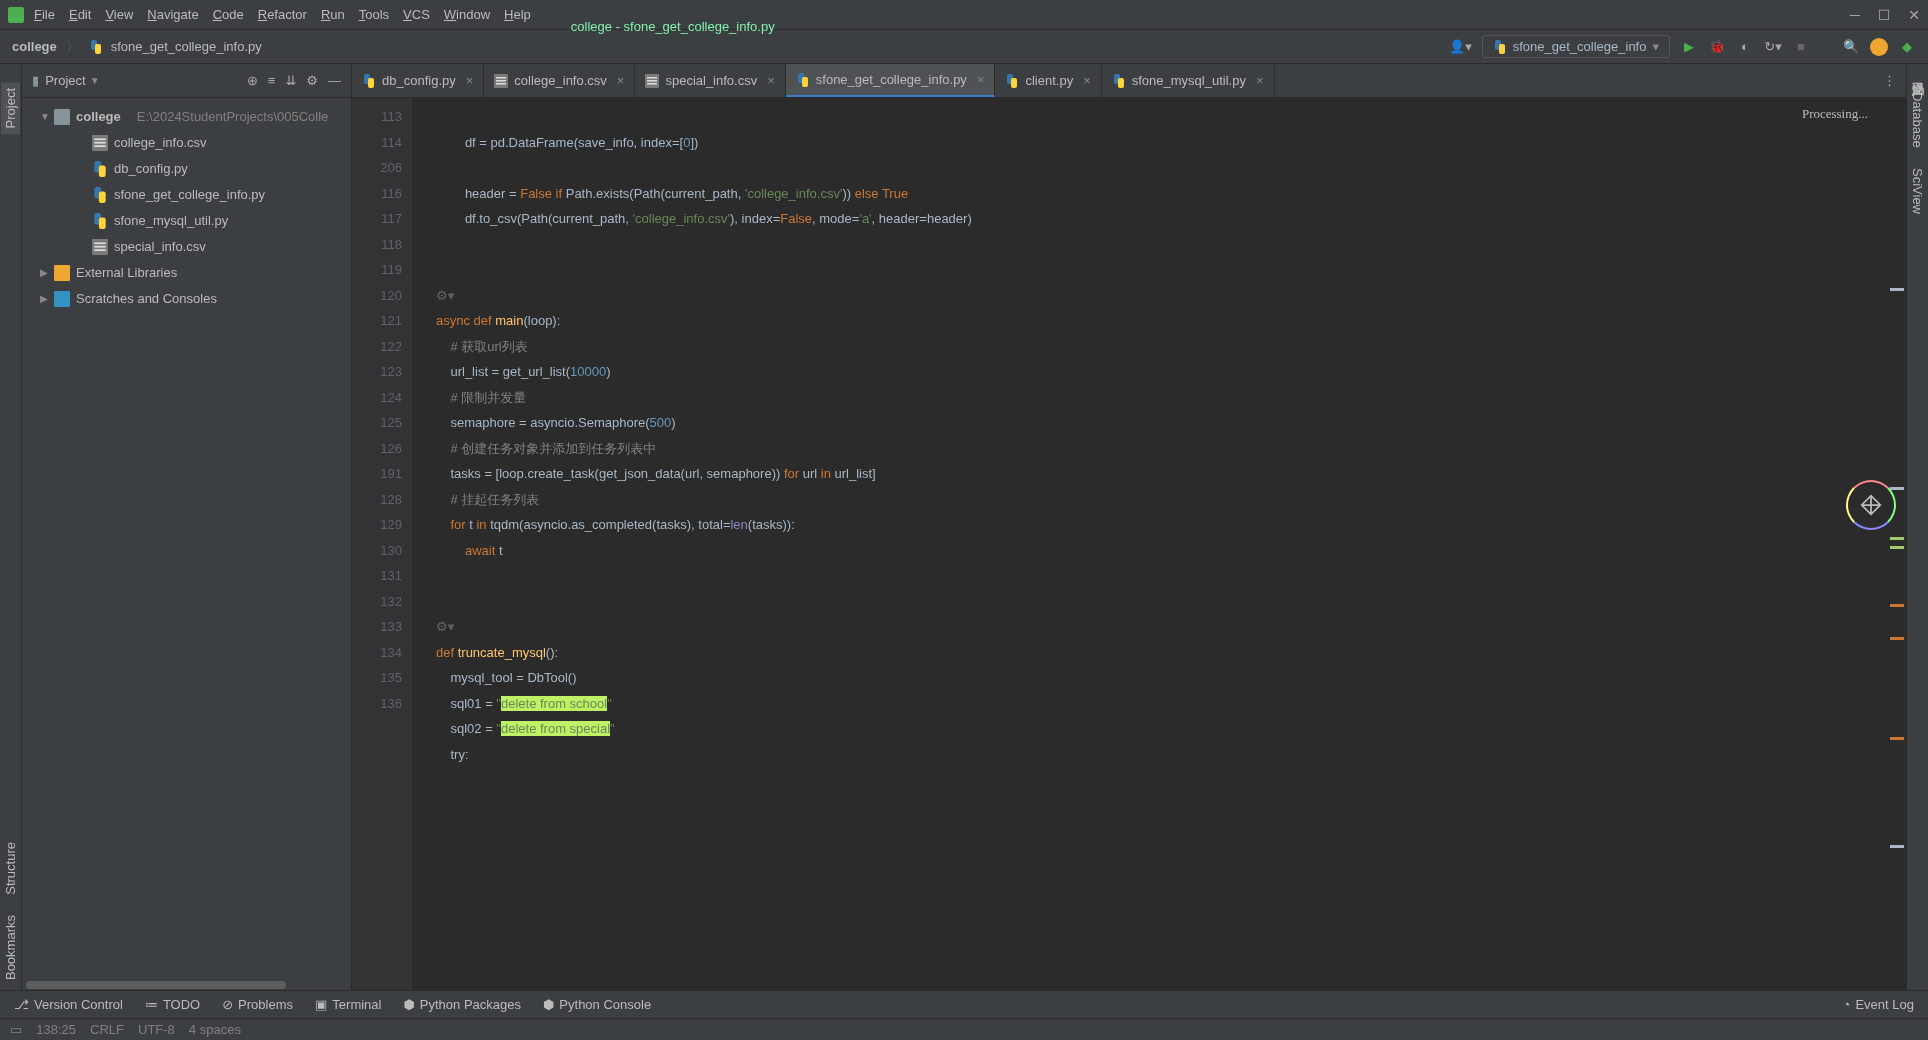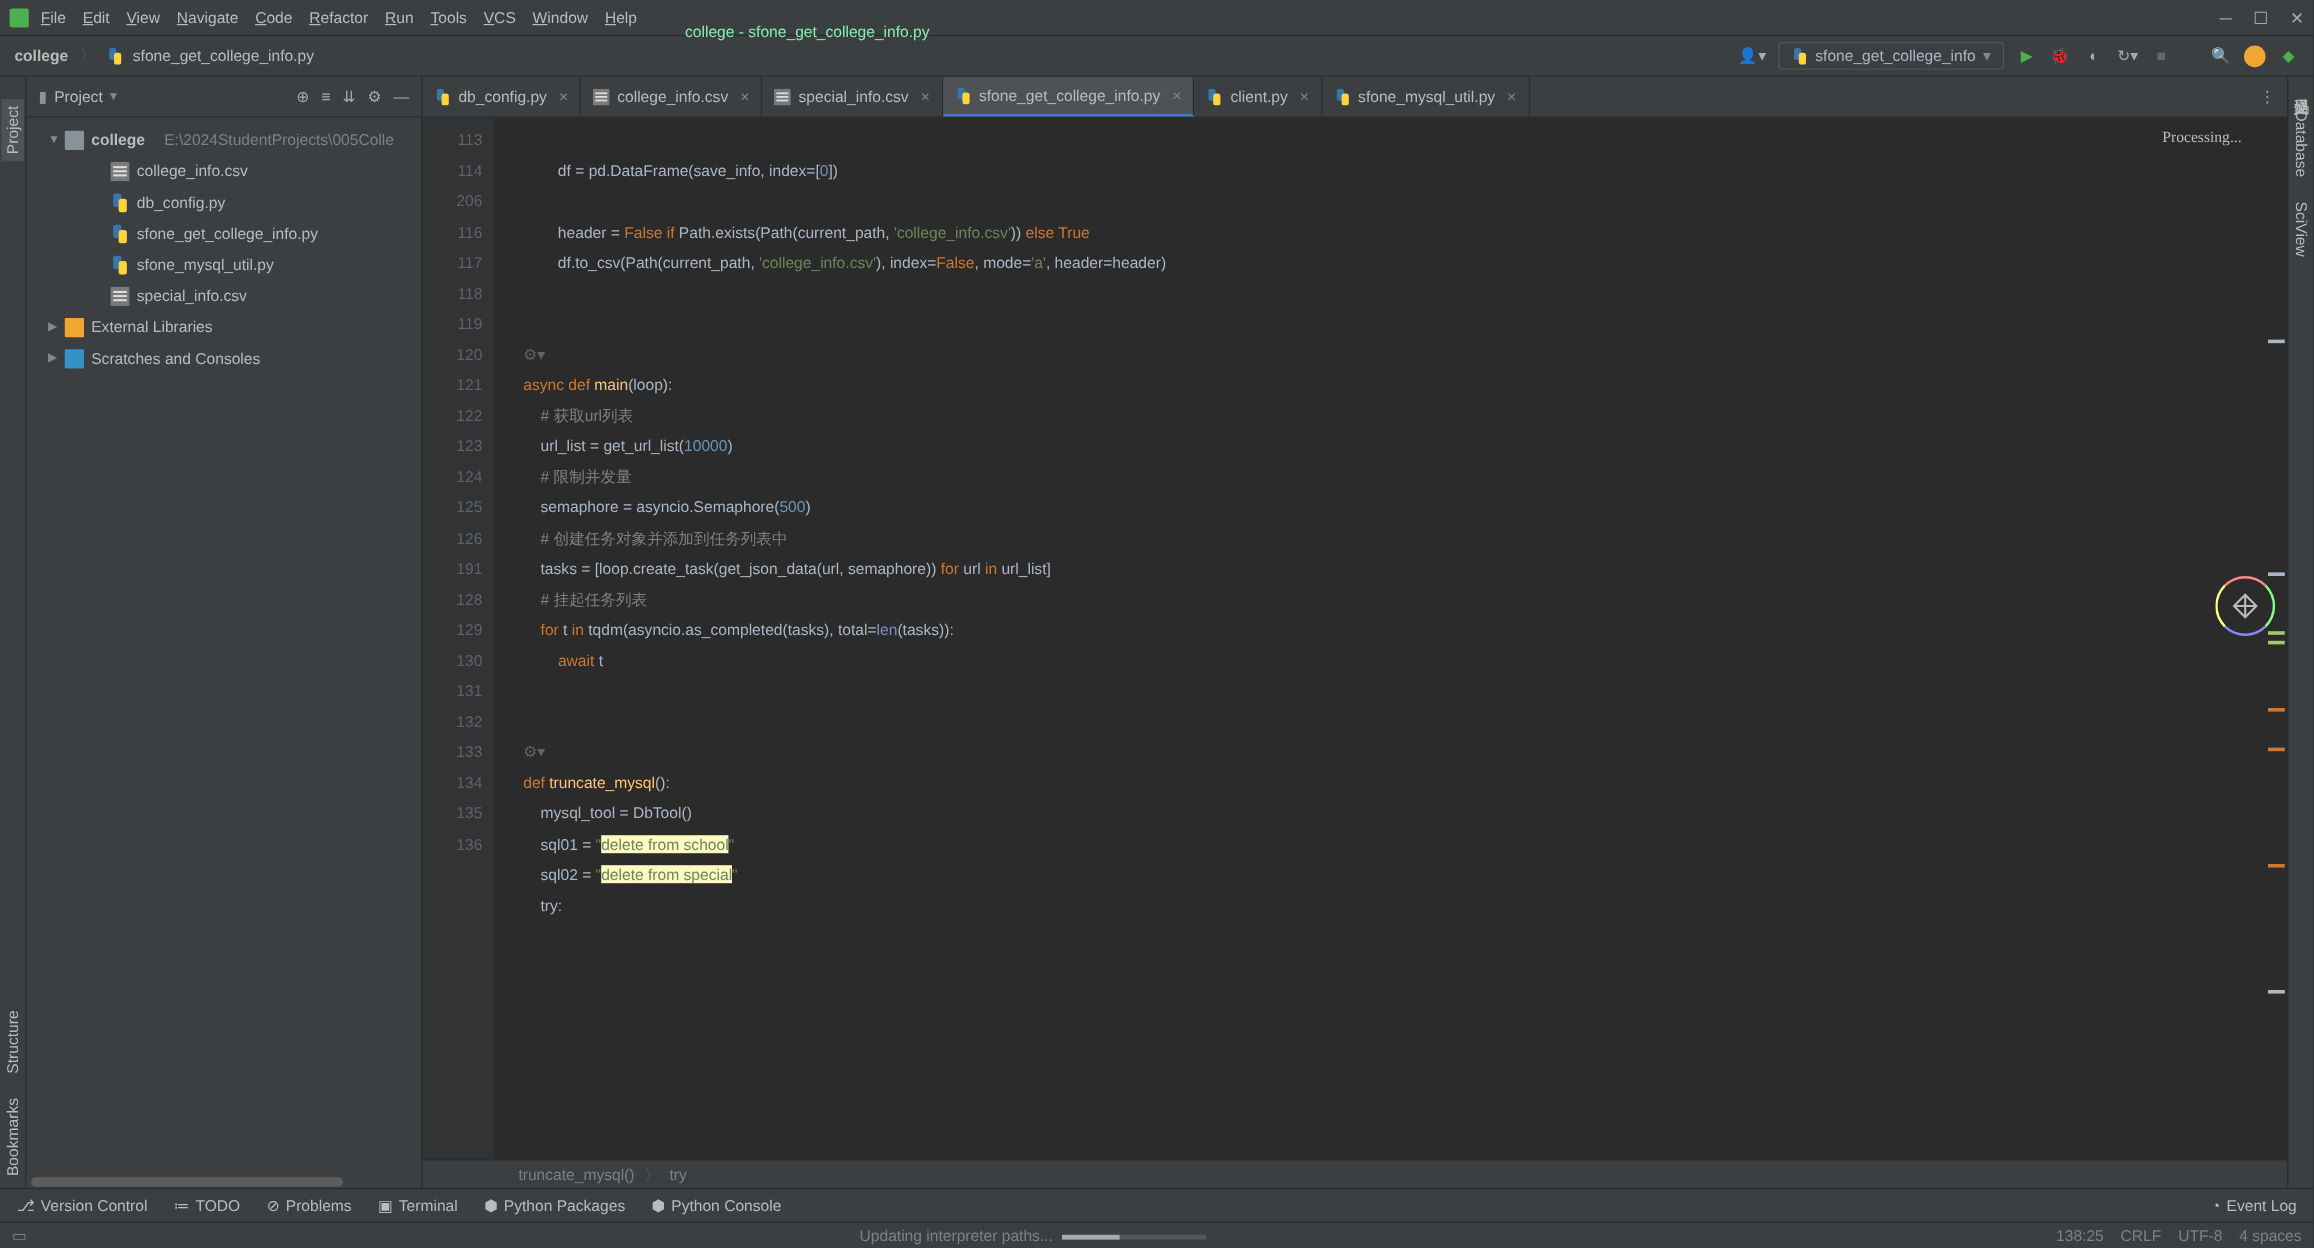--- a/index.html
+++ b/index.html
@@ -55,21 +55,21 @@
 .gutter { width:60px; background:#313335; text-align:right; padding:6px 10px 6px 0; color:#606366; line-height:25.5px; user-select:none; }
 .code { flex:1; padding:6px 0 6px 24px; line-height:25.5px; white-space:pre; position:relative; }
 .processing { position:absolute; right:38px; top:8px; color:#bbbbbb; font-family:'Segoe UI'; z-index:5; }
 .kw { color:#cc7832; }
 .fn { color:#ffc66d; }
 .str { color:#6a8759; }
 .num { color:#6897bb; }
 .cmt { color:#808080; }
 .par { color:#a9b7c6; }
 .bi { color:#8888c6; }
-.hl { background:#fef9c3; }
+.hl { background:#bef264; }
 .bread-nav { height:24px; background:#3c3f41; border-top:1px solid #2b2b2b; display:flex; align-items:center; padding:0 0 0 80px; color:#808080; font-family:'Segoe UI'; }
 .bread-nav .sep2 { margin:0 8px; color:#606060; }
 .right-strip { width:22px; background:#3c3f41; border-left:1px solid #2b2b2b; display:flex; flex-direction:column; align-items:center; padding-top:8px; gap:20px; }
 .right-strip .vtab2 { writing-mode:vertical-rl; color:#bbbbbb; cursor:pointer; white-space:nowrap; }
 .bottom { height:28px; background:#3c3f41; display:flex; align-items:center; padding:0 14px; border-top:1px solid #2b2b2b; gap:22px; }
 .bottom .btab { color:#bbbbbb; cursor:pointer; display:flex; align-items:center; gap:5px; }
 .bottom .evlog { margin-left:auto; }
 .status { height:22px; background:#3c3f41; display:flex; align-items:center; padding:0 10px; border-top:1px solid #2b2b2b; color:#808080; font-size:12px; }
 .status .msg { flex:1; text-align:center; }
 .status .r { margin-left:14px; }
@@ -315,25 +315,20 @@
         <div class="mk" style="top:18%;background:#a9b7c6"></div>
         <div class="mk" style="top:42%;background:#a9b7c6"></div>
         <div class="mk" style="top:48%;background:#a2c96a"></div>
         <div class="mk" style="top:49%;background:#a2c96a"></div>
         <div class="mk" style="top:56%;background:#cc7832"></div>
         <div class="mk" style="top:60%;background:#cc7832"></div>
         <div class="mk" style="top:72%;background:#cc7832"></div>
         <div class="mk" style="top:85%;background:#a9b7c6"></div>
       </div>
     </div>
-    <div class="bread-nav">
-      <span>truncate_mysql()</span>
-      <span class="sep2">〉</span>
-      <span>try</span>
-    </div>
   </div>
 
   <div class="right-strip">
     <span class="vtab2">通义灵码</span>
     <span class="vtab2">Database</span>
     <span class="vtab2">SciView</span>
   </div>
 </div>
 
 <div class="side-logo">
@@ -368,18 +363,17 @@
       <span>Python Console</span>
     </span>
   <span class="btab evlog">
       <span>◔</span>
       <span>Event Log</span>
     </span>
 </div>
 
 <div class="status">
   <span>▭</span>
-  <span class="msg"><span>Updating interpreter paths...</span><span class="progress"></span></span>
   <span class="r">138:25</span>
   <span class="r">CRLF</span>
   <span class="r">UTF-8</span>
   <span class="r">4 spaces</span>
 </div>
 
 </body></html>

